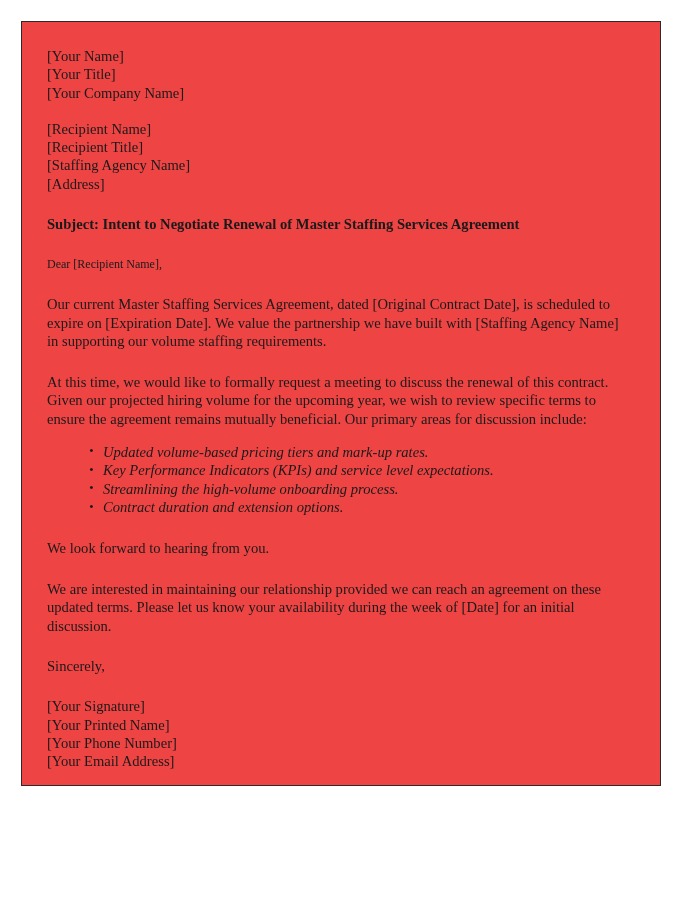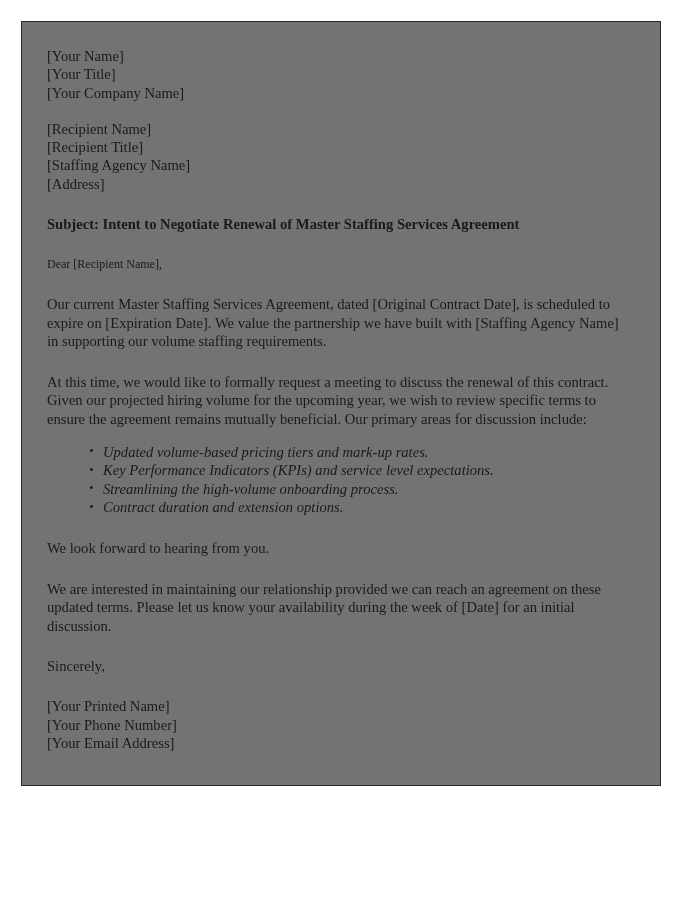--- a/index.html
+++ b/index.html
@@ -16,21 +16,21 @@
   }
 
   .page-frame {
     position: absolute;
     left: 21px;
     top: 21px;
     width: 640px;
     height: 765px;
     border: 1.4px solid #2b2b2b;
     box-sizing: border-box;
-    background: #737373;
+    background: #ef4444;
   }
 
   .letter-body {
     position: absolute;
     left: 25px;
     top: 25px;
     width: 580px;
   }
 
   .addr-block {
@@ -155,19 +155,20 @@
       <li>Contract duration and extension options.</li>
     </ul>
 
     <p class="closing-para">We look forward to hearing from you.</p>
 
     <p class="closing-para">We are interested in maintaining our relationship provided we can reach an agreement on these updated terms. Please let us know your availability during the week of [Date] for an initial discussion.</p>
 
     <p class="signoff">Sincerely,</p>
 
     <div class="signature-block">
+      <span class="sig-line">[Your Signature]</span>
       <span class="sig-line">[Your Printed Name]</span>
       <span class="sig-line">[Your Phone Number]</span>
       <span class="sig-line">[Your Email Address]</span>
     </div>
 
   </div>
 </div>
 
 </body></html>

